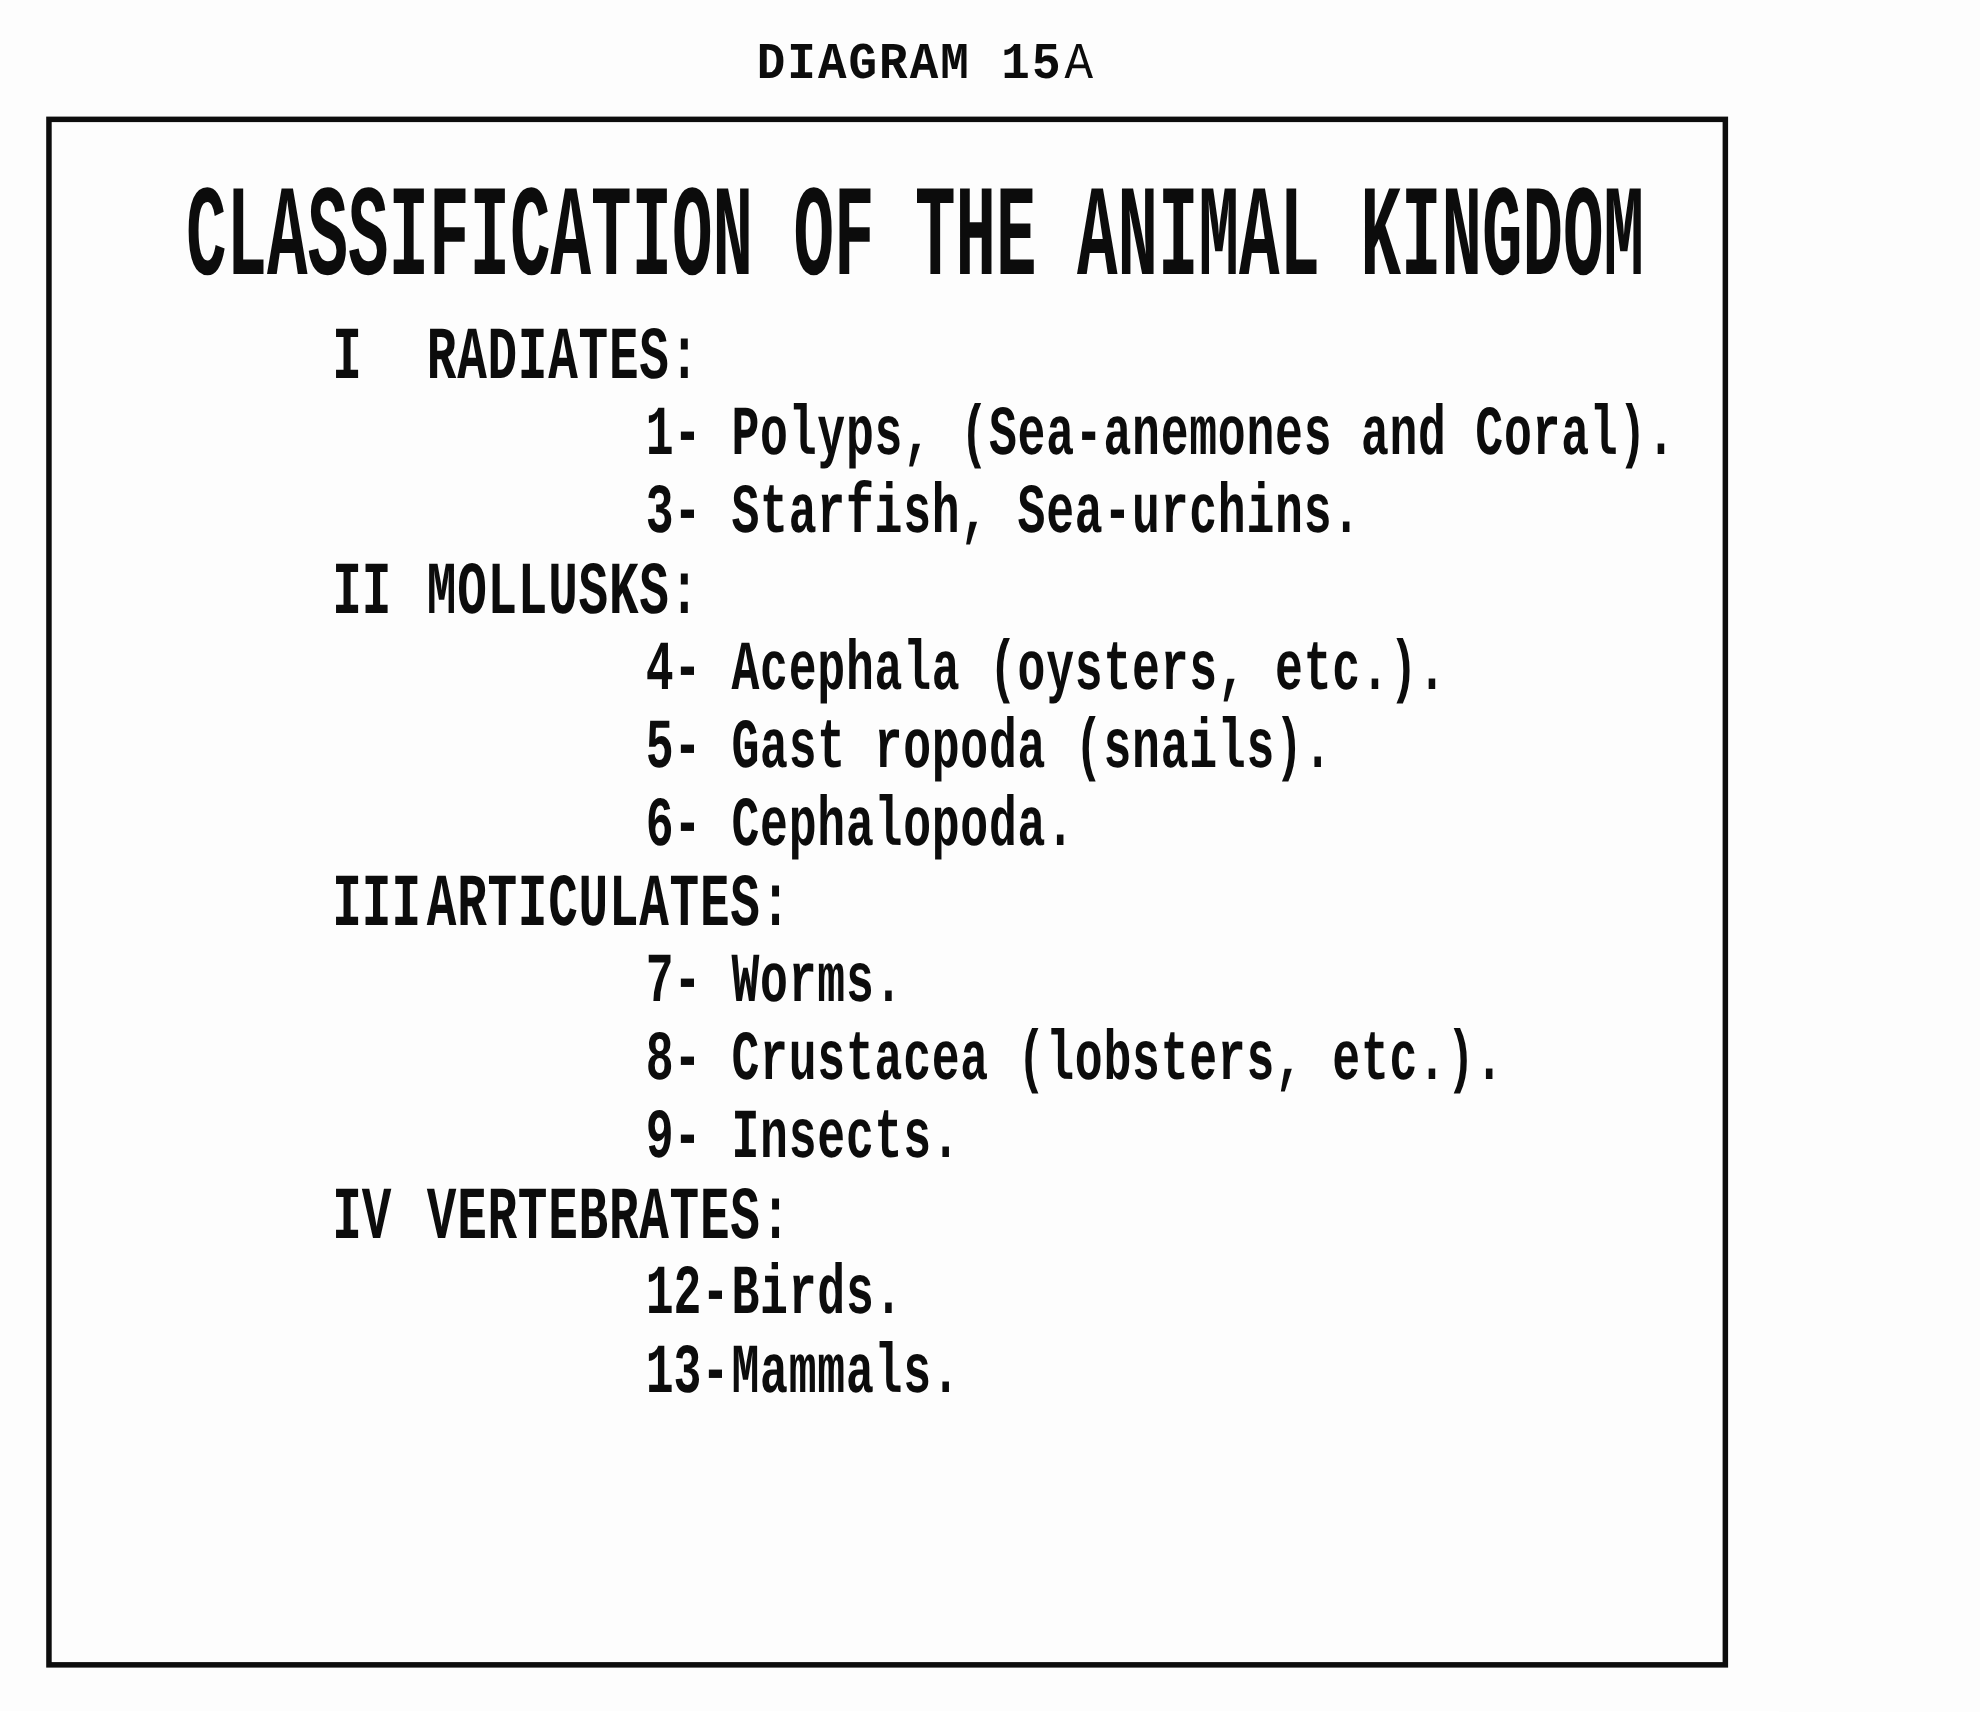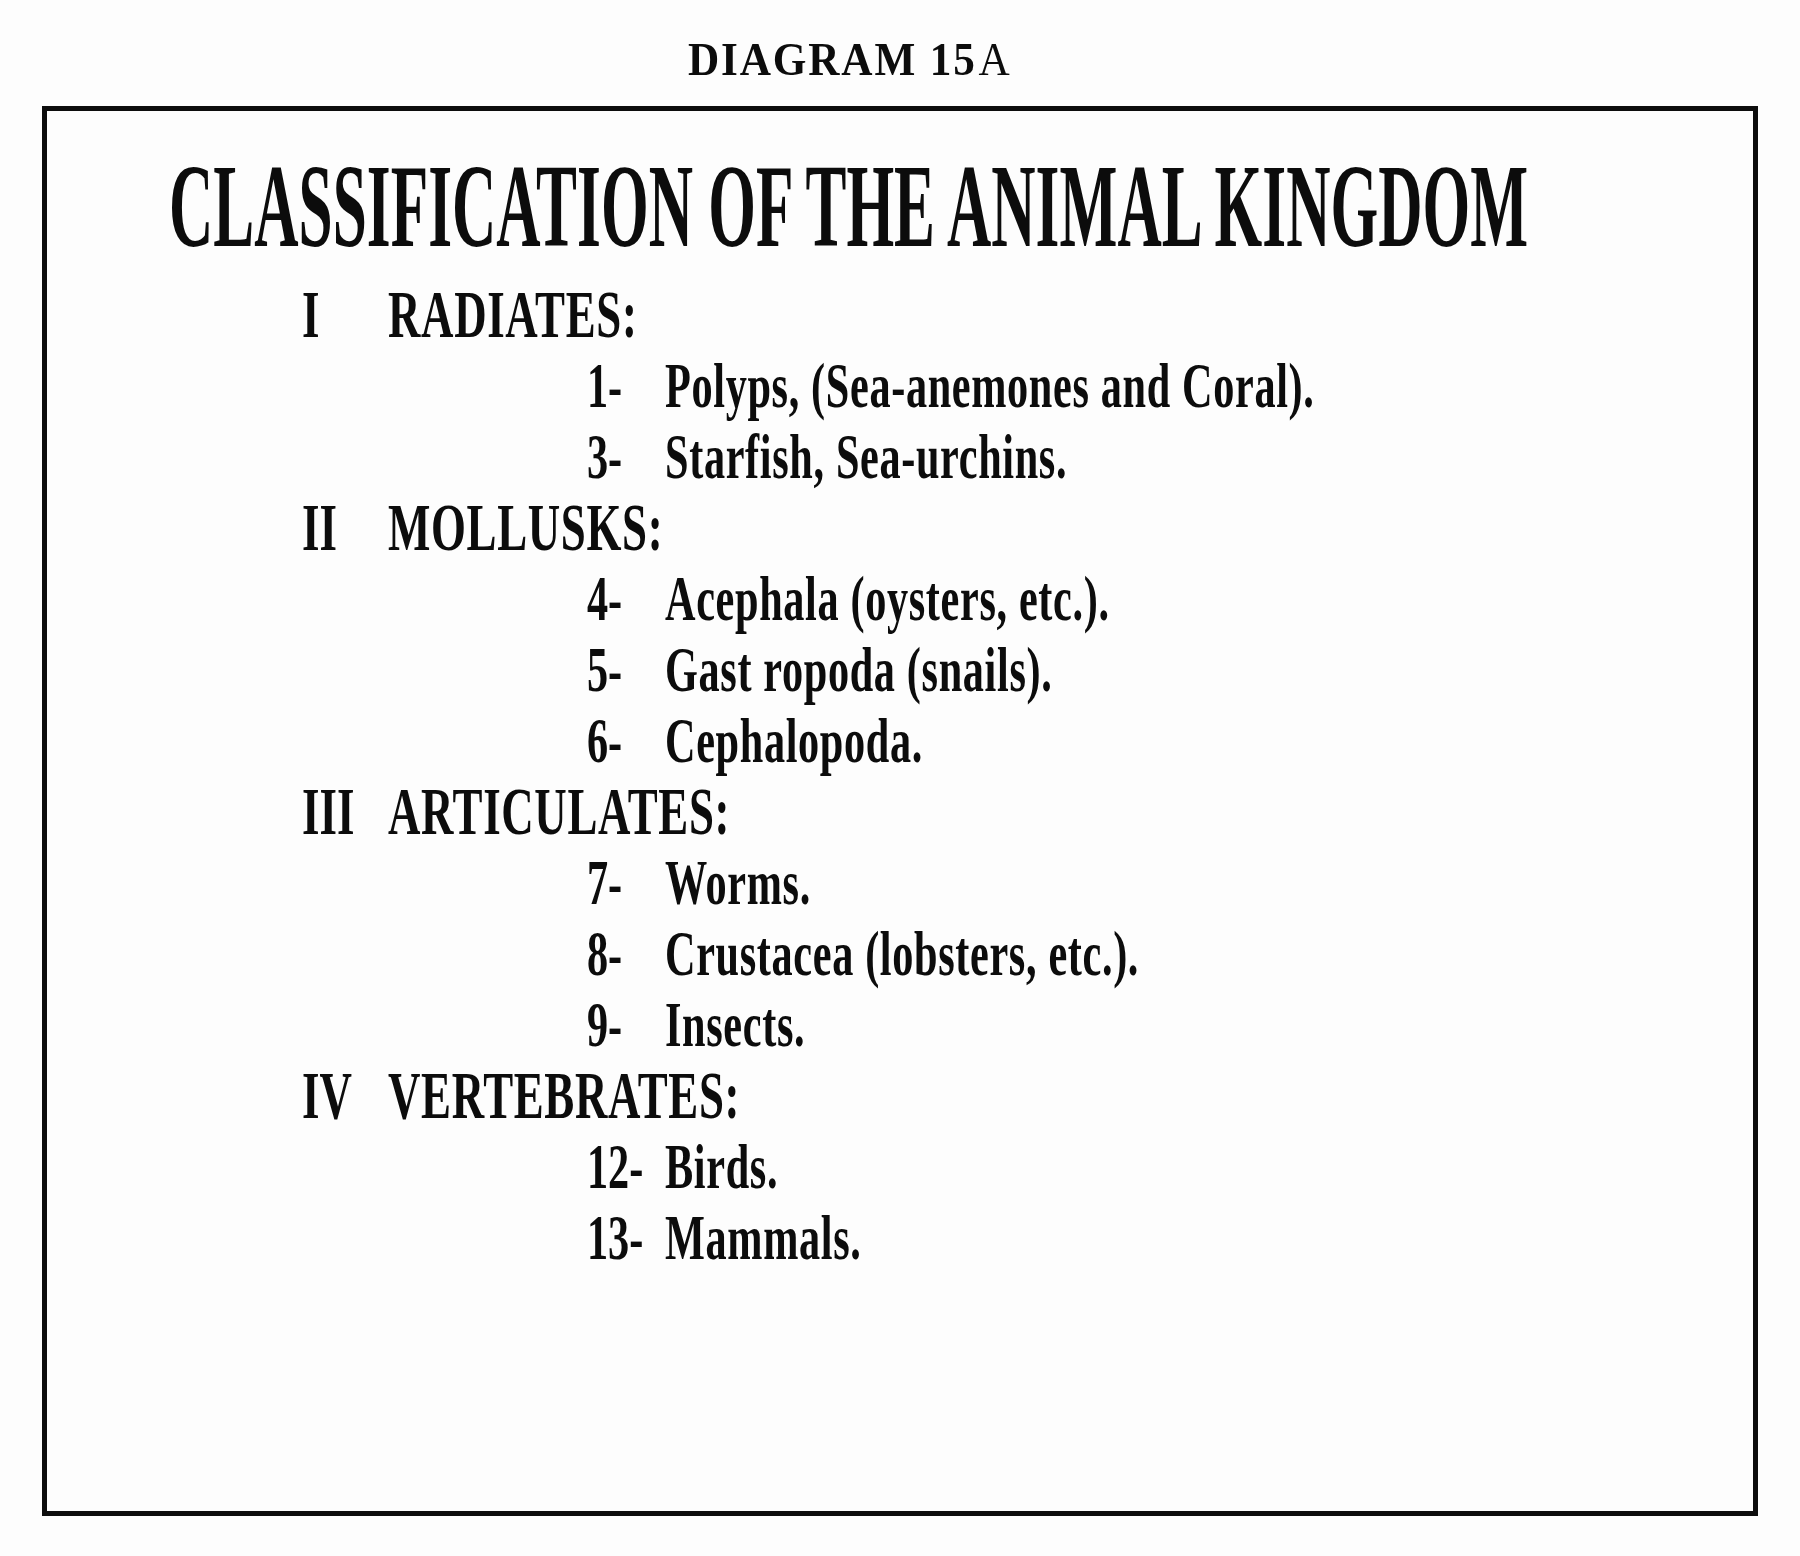--- a/index.html
+++ b/index.html
@@ -5,21 +5,21 @@
   html, body {
     margin: 0;
     padding: 0;
     background: #ffffff;
   }
   .page {
     position: relative;
     width: 1800px;
     height: 1556px;
     background: #fdfdfd;
-    font-family: Liberation Serif, serif;
+    font-family: Liberation Mono, monospace;
     color: #0c0c0c;
     overflow: hidden;
   }
 
   
   .caption {
     position: absolute;
     top: 36px;
     left: 688px;
     font-size: 47px;
@@ -30,26 +30,26 @@
     transform-origin: 0 50%;
   }
   .caption .bold   { font-weight: 700; letter-spacing: 2px; }
   .caption .suffix { font-weight: 400; margin-left: 2px; }
 
   
   .frame {
     position: absolute;
     left: 42px;
     top: 106px;
-    width: 1716px;
+    width: 1529px;
     height: 1410px;
     border: 5px solid #0d0d0d;
     background: #fdfdfd;
     box-sizing: border-box;
-    padding-top: 40px;
+    padding-top: 52px;
   }
 
   .doc-title {
     margin: 0 0 16px 122px;
     font-size: 118px;
     line-height: 112px;
     font-weight: 700;
     white-space: nowrap;
     transform: scaleX(0.52);
     transform-origin: 0 50%;

